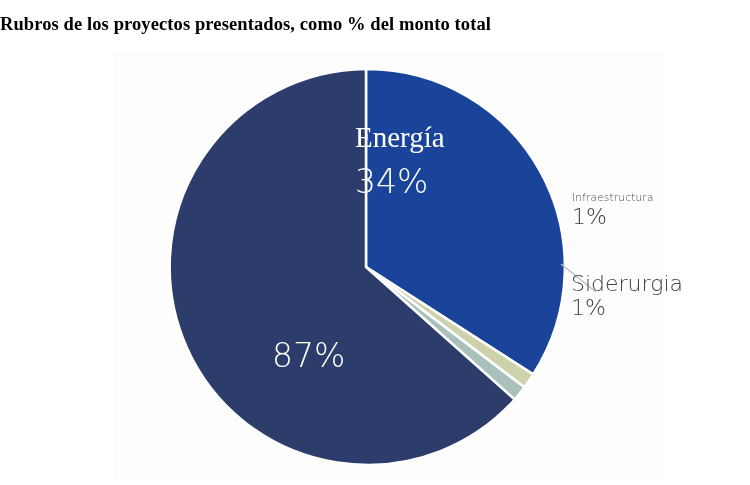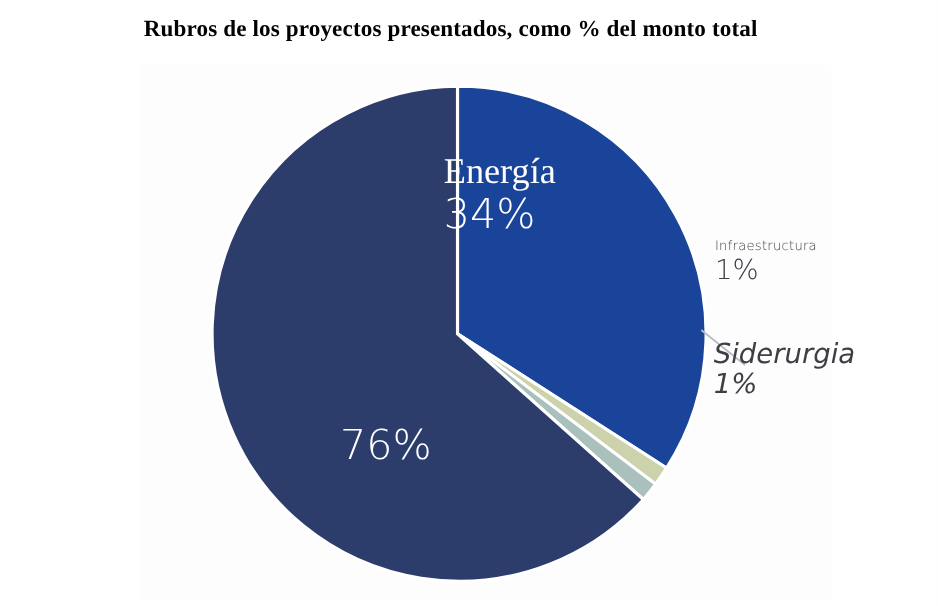--- a/index.html
+++ b/index.html
@@ -20,21 +20,21 @@
     left: 0; top: 0;
     width: 750px;
     height: 485px;
   }
 
   #chart-title {
     position: absolute;
     left: 0;
     top: 14px;
     width: 606px;
-    text-align: right;
+    text-align: left;
     font-family: "Liberation Serif", "DejaVu Serif", serif;
     font-weight: bold;
     font-size: 18.5px;
     letter-spacing: 0.1px;
     color: #000000;
     white-space: nowrap;
   }
 
   #plot-panel {
     position: absolute;
@@ -68,21 +68,21 @@
     display: block;
   }
 
   #label-energia {
     left: 355px;
     top: 122px;
     color: #ffffff;
     text-align: left;
   }
   #label-energia .lbl-name { font-size: 29px; font-family: Liberation Serif, serif; }
-  #label-energia .lbl-value { font-size: 33px; }
+  #label-energia .lbl-value { font-size: 33px; margin-top: 11px; }
 
   #label-mineria {
     left: 272px;
     top: 338px;
     color: #ffffff;
     text-align: left;
   }
   #label-mineria .lbl-name { font-size: 28px; }
   #label-mineria .lbl-value { font-size: 33px; }
 
@@ -93,21 +93,20 @@
     text-align: left;
   }
   #label-infraestructura .lbl-name { font-size: 10.5px; letter-spacing: 0.2px; }
   #label-infraestructura .lbl-value { font-size: 22px; color: #3a3c42; margin-top: 2px; }
 
   #label-siderurgia {
     left: 571px;
     top: 272px;
     color: #3d3f45;
     text-align: left;
-    font-style: italic;
   }
   #label-siderurgia .lbl-name { font-size: 22px; }
   #label-siderurgia .lbl-value { font-size: 22px; }
 </style>
 </head>
 <body>
 
 <div id="chart-figure">
 
   <div id="plot-panel"></div>
@@ -126,21 +125,21 @@
 
     <path d="M 561 264 L 596 292" stroke="#b9bcc2" stroke-width="1.4" fill="none"></path>
   </svg>
 
   <div class="slice-label" id="label-energia">
     <span class="lbl-name">Energía</span>
     <span class="lbl-value">34%</span>
   </div>
 
   <div class="slice-label" id="label-mineria">
-    <span class="lbl-value">76%</span>
+    <span class="lbl-value">87%</span>
   </div>
 
   <div class="slice-label" id="label-infraestructura">
     <span class="lbl-name">Infraestructura</span>
     <span class="lbl-value">1%</span>
   </div>
 
   <div class="slice-label" id="label-siderurgia">
     <span class="lbl-name">Siderurgia</span>
     <span class="lbl-value">1%</span>

